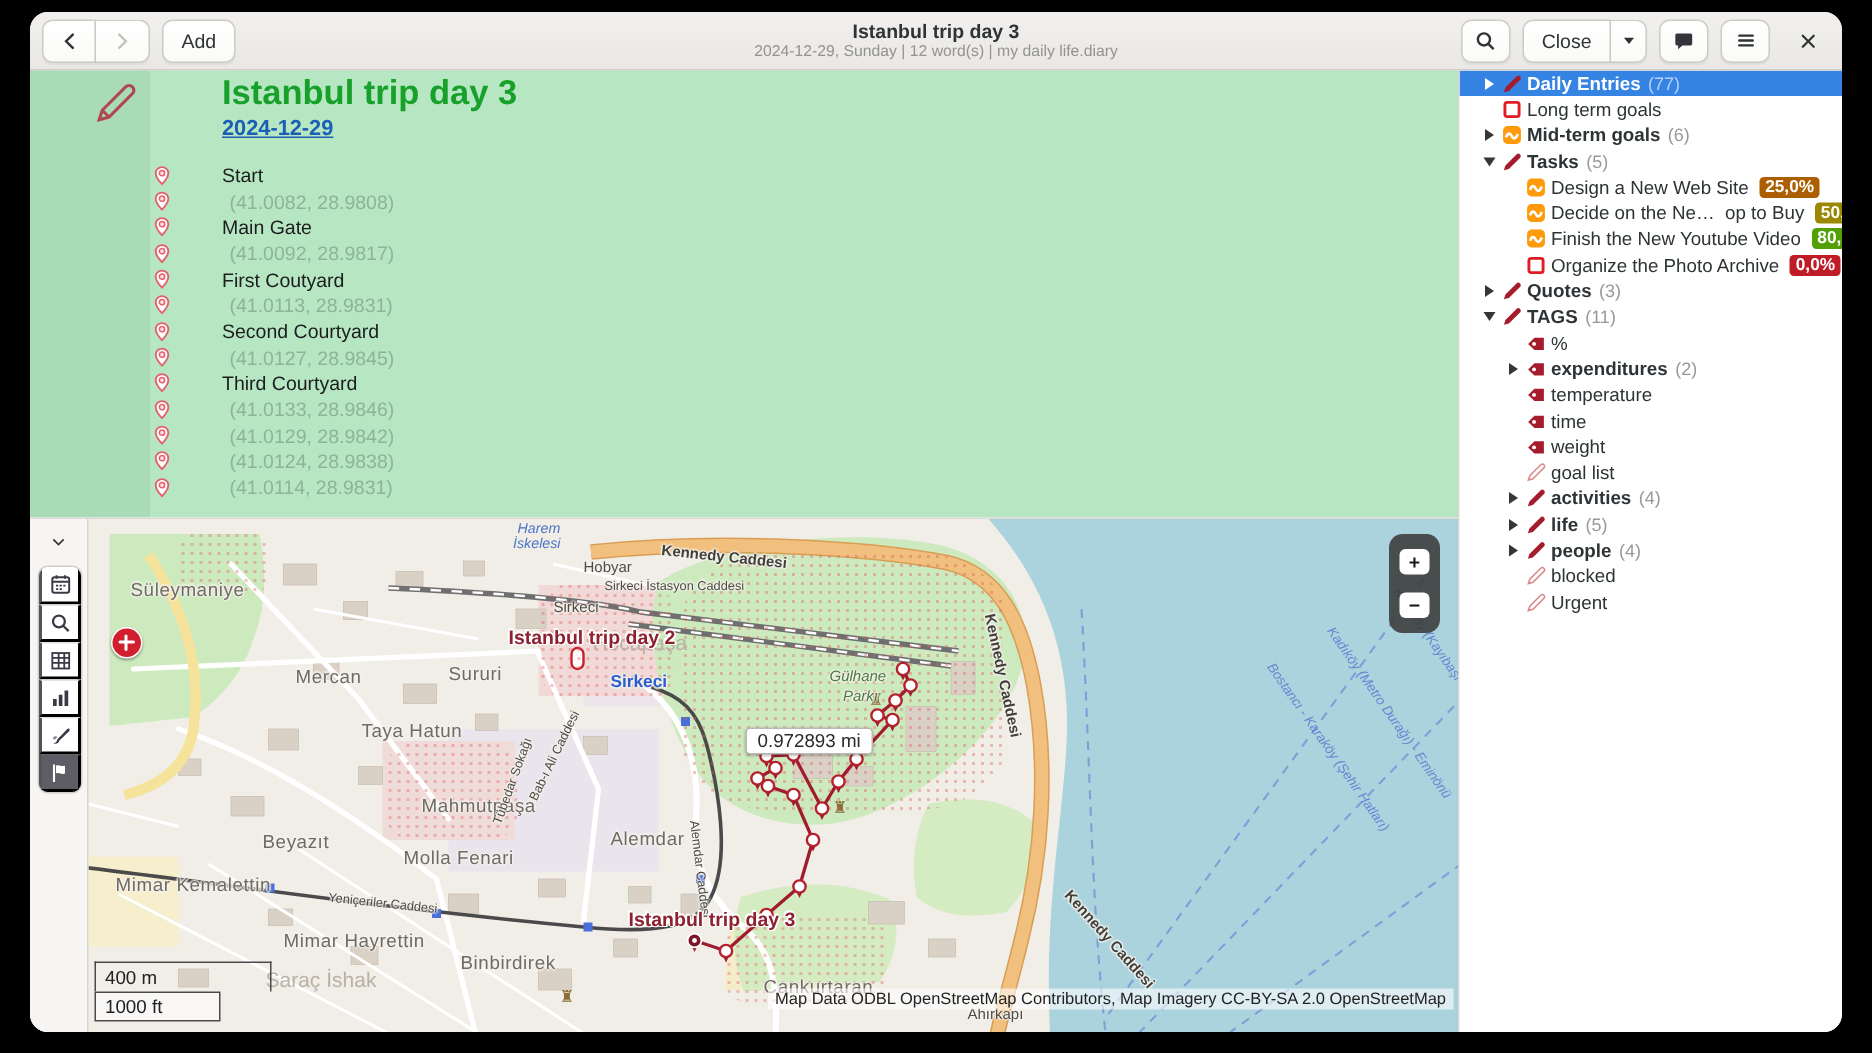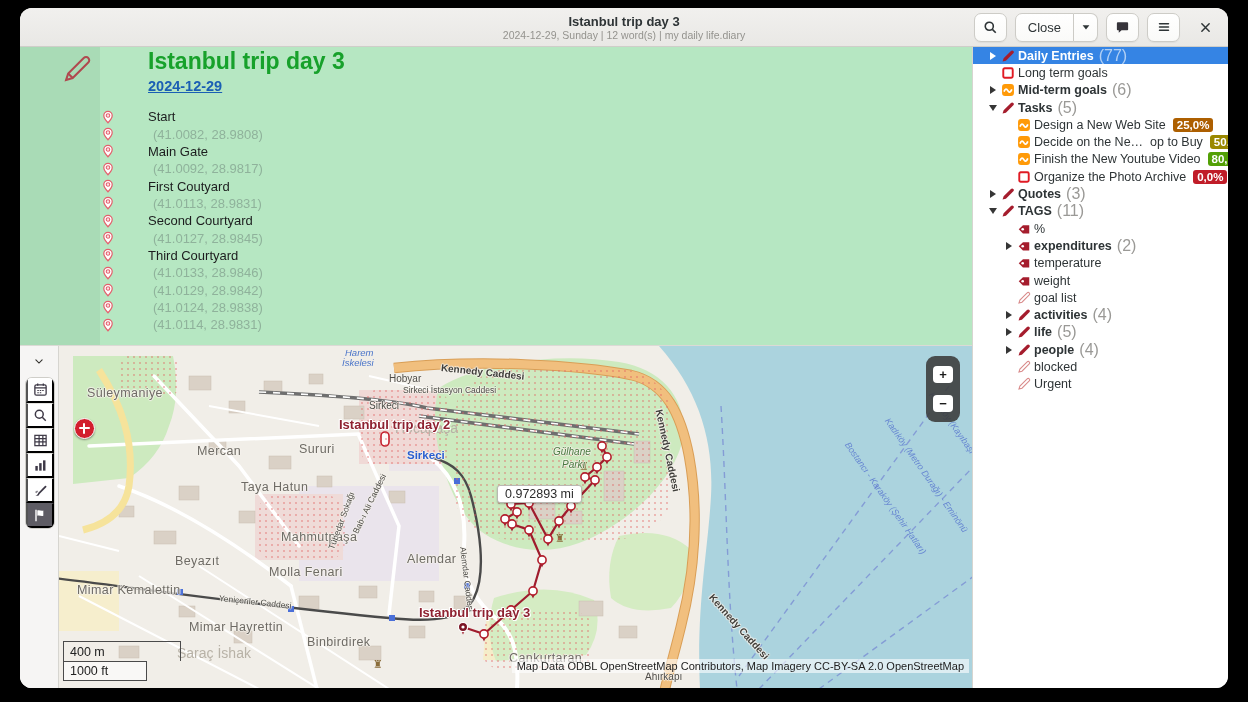--- a/index.html
+++ b/index.html
@@ -100,36 +100,51 @@
 
   
   .sidebar{width:255px;background:#fff;overflow:hidden;font-size:12.5px;color:#2e3436;}
   .trow{height:17.3px;display:flex;align-items:center;white-space:nowrap;overflow:hidden;}
   .trow.sel{background:#3584e4;color:#fff;}
   .trow .slot-exp{flex:0 0 16px;display:flex;align-items:center;justify-content:center;}
   .trow .slot-ico{flex:0 0 17px;display:flex;align-items:center;}
   .trow.ind0{padding-left:12px;} .trow.ind1{padding-left:28px;}
   .trow .lbl{margin-right:5px;}
   .trow.b .lbl{font-weight:bold;}
-  .trow .cnt{color:#9a9996;font-size:16px;margin-right:4px;}
+  .trow .cnt{color:#9a9996;font-size:12px;margin-right:4px;}
   .trow.sel .cnt{color:rgba(255,255,255,.62);}
   .badge{display:inline-flex;align-items:center;height:14px;border-radius:3px;padding:0 4px;
     color:#fff;font-weight:bold;font-size:11.5px;margin-left:2px;}
   .exp{width:0;height:0;}
   .exp.closed{border-top:4px solid transparent;border-bottom:4px solid transparent;border-left:6px solid #363636;}
   .exp.open{border-left:4px solid transparent;border-right:4px solid transparent;border-top:6px solid #363636;}
   .trow.sel .exp.closed{border-left-color:#fff;}
 </style>
 </head>
 <body>
 
 <div class="screen">
   <div class="window">
 
     <header class="headerbar">
+      <div class="hb-left">
+        <div class="linked">
+          <button class="btn nav">
+            <svg width="13" height="13" viewBox="0 0 16 16" fill="none" stroke="currentColor" stroke-width="2" stroke-linecap="round">
+                <path d="M10.5 2.5 5 8l5.5 5.5"></path>
+              </svg>
+          </button>
+          <button class="btn nav disabled">
+            <svg width="13" height="13" viewBox="0 0 16 16" fill="none" stroke="currentColor" stroke-width="2" stroke-linecap="round">
+                <path d="M5.5 2.5 11 8l-5.5 5.5"></path>
+              </svg>
+          </button>
+        </div>
+        <button class="btn">Add</button>
+      </div>
 
       <div class="hb-title">
         <div class="t1">Istanbul trip day 3</div>
         <div class="t2">2024-12-29, Sunday | 12 word(s) | my daily life.diary</div>
       </div>
 
       <div class="hb-right">
         <button class="btn icon-btn">
           <svg width="15" height="15" viewBox="0 0 16 16" fill="none" stroke="currentColor" stroke-width="1.7">
               <circle cx="6.7" cy="6.7" r="4.3"></circle>
@@ -718,20 +733,30 @@
               <span class="lbl">temperature</span>
             </div>
             <div class="trow ind1">
               <span class="slot-exp"></span>
               <span class="slot-ico">
                 <svg width="14" height="14" viewBox="0 0 16 16">
                   <path d="M2 8.3 6.8 3.6h7.2v9.4H6.8Z" fill="#a51d2d"></path>
                   <circle cx="6.5" cy="8.3" r="1.5" fill="#fff"></circle>
                 </svg>
               </span>
+              <span class="lbl">time</span>
+            </div>
+            <div class="trow ind1">
+              <span class="slot-exp"></span>
+              <span class="slot-ico">
+                <svg width="14" height="14" viewBox="0 0 16 16">
+                  <path d="M2 8.3 6.8 3.6h7.2v9.4H6.8Z" fill="#a51d2d"></path>
+                  <circle cx="6.5" cy="8.3" r="1.5" fill="#fff"></circle>
+                </svg>
+              </span>
               <span class="lbl">weight</span>
             </div>
             <div class="trow ind1">
               <span class="slot-exp"></span>
               <span class="slot-ico">
                 <svg width="14" height="14" viewBox="0 0 16 16">
                   <path d="M2.2 13.8 3.3 10.4 11.6 2.1c.7-.7 1.8-.7 2.4 0 .7.7.7 1.8 0 2.4L5.7 12.8Z" fill="none" stroke="#d98b8b" stroke-width="1.2"></path>
                 </svg>
               </span>
               <span class="lbl">goal list</span>

